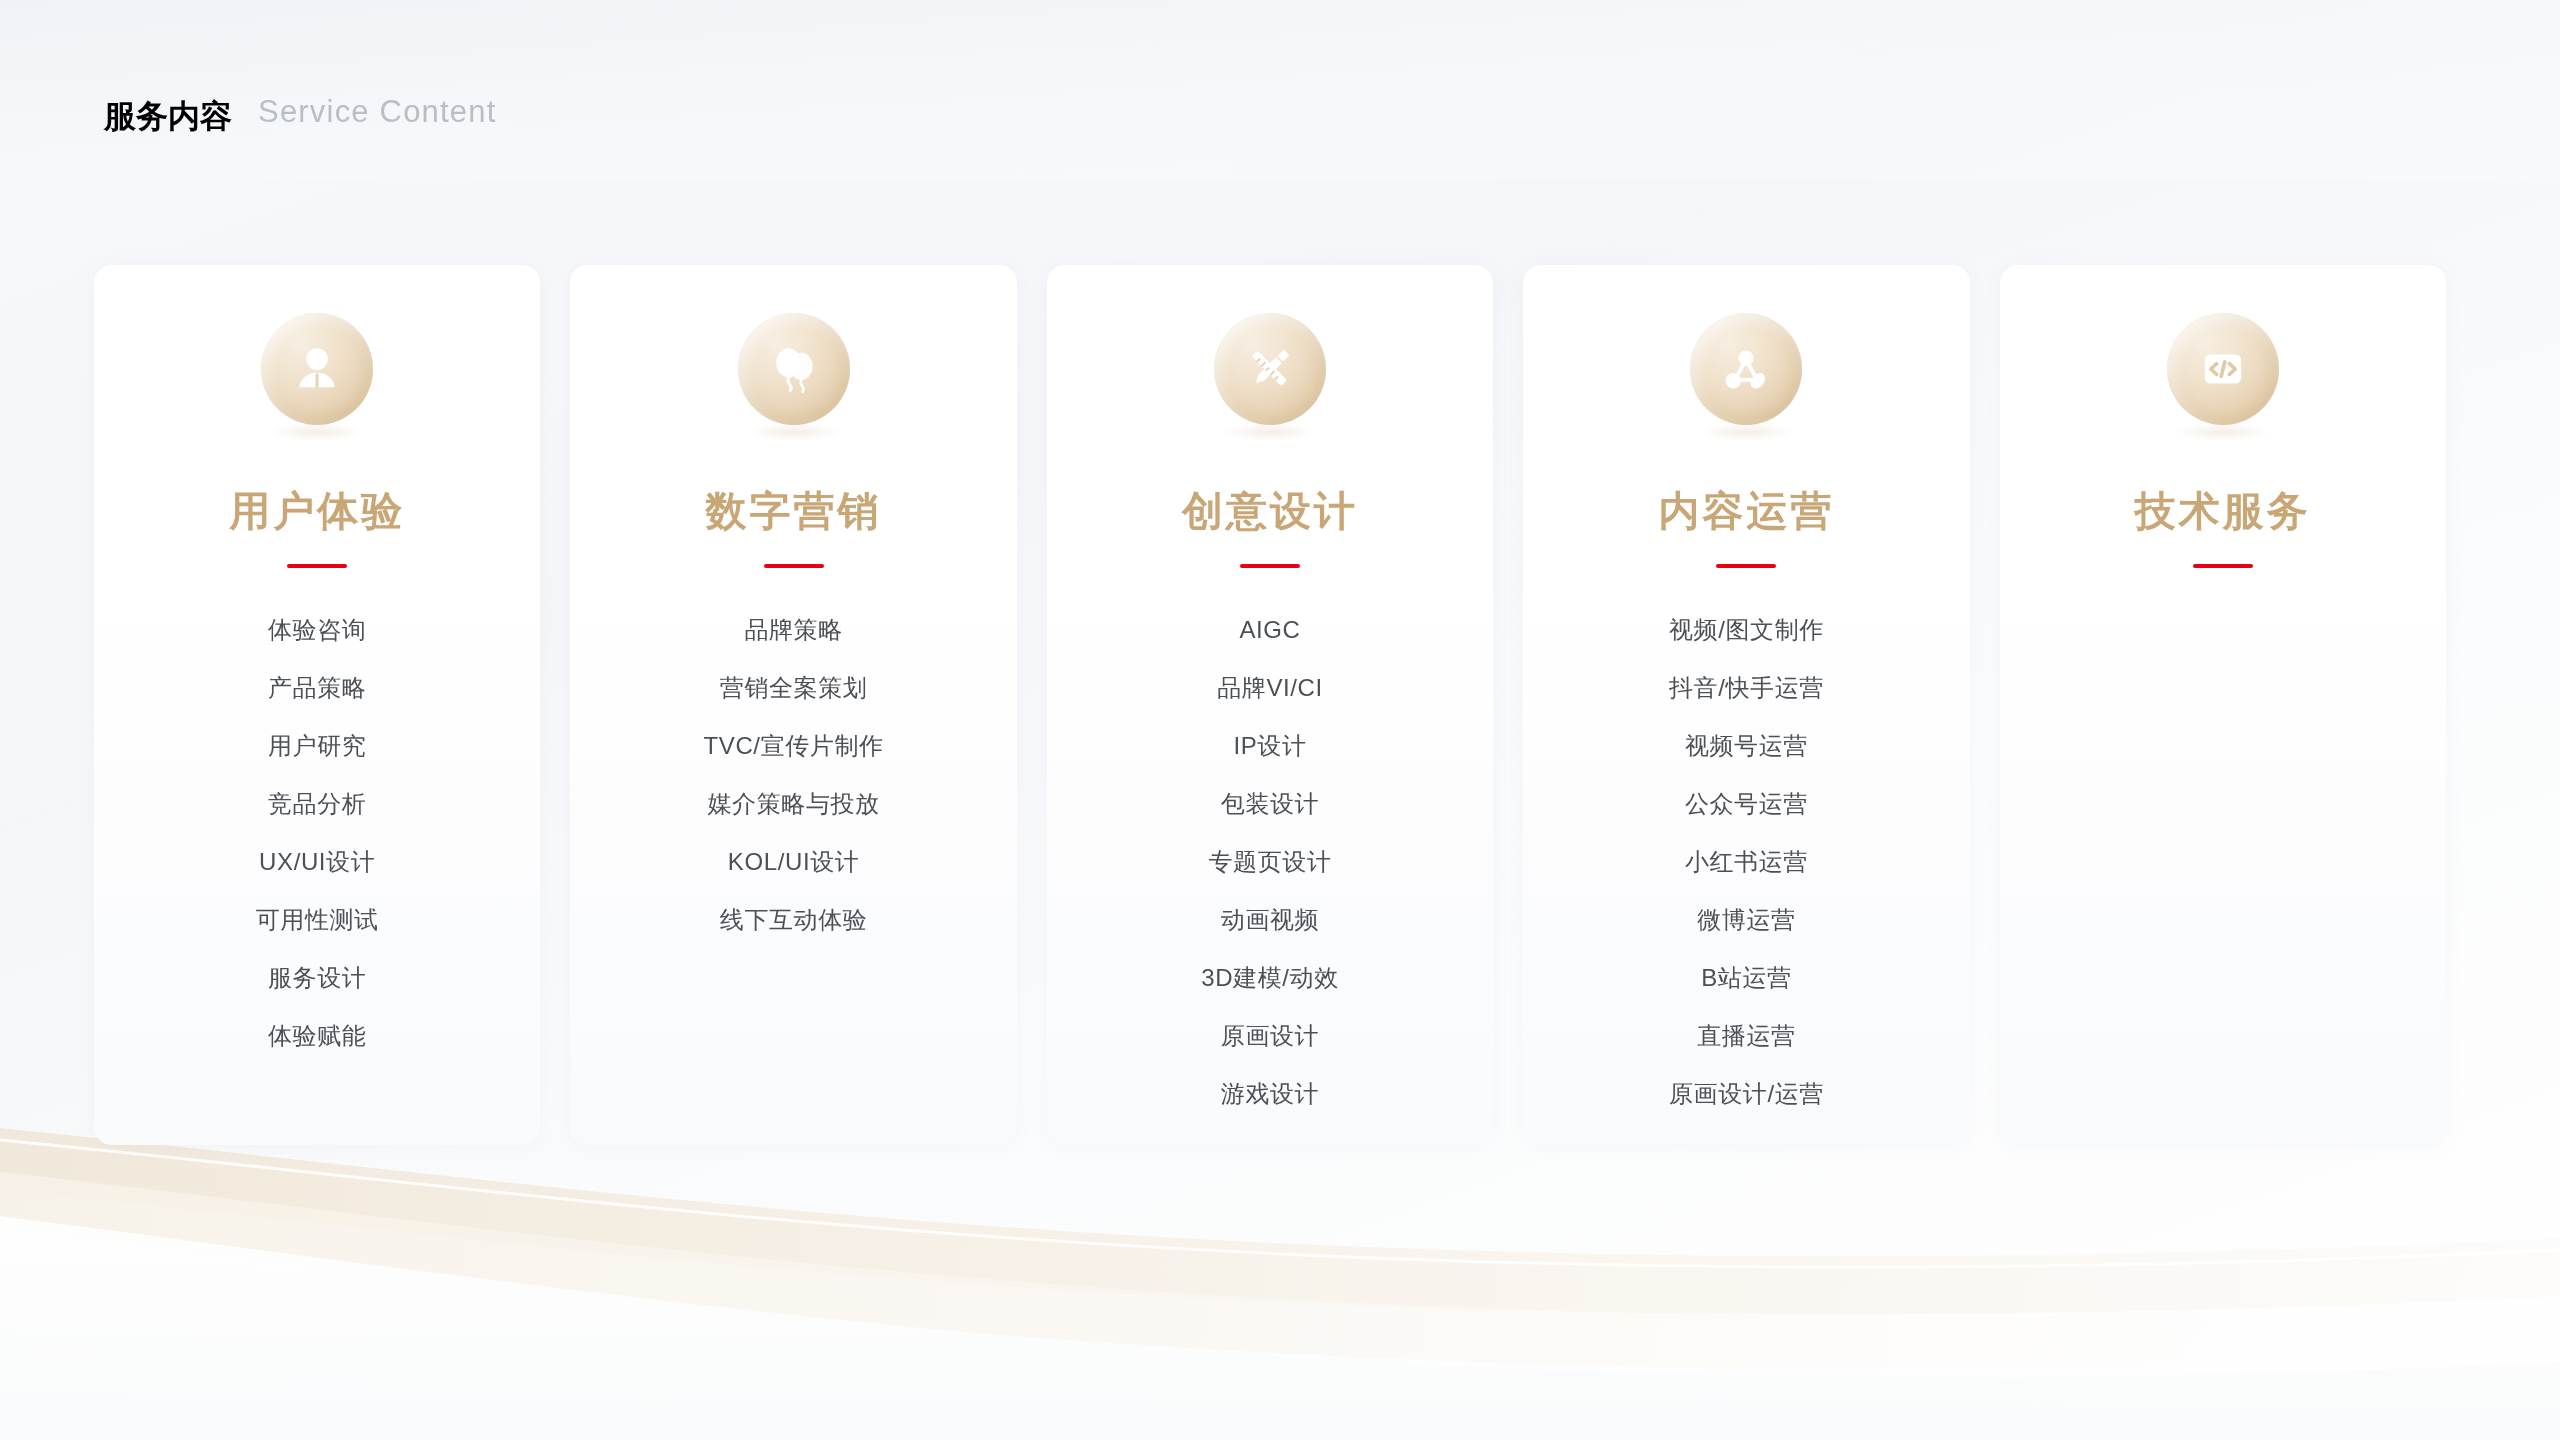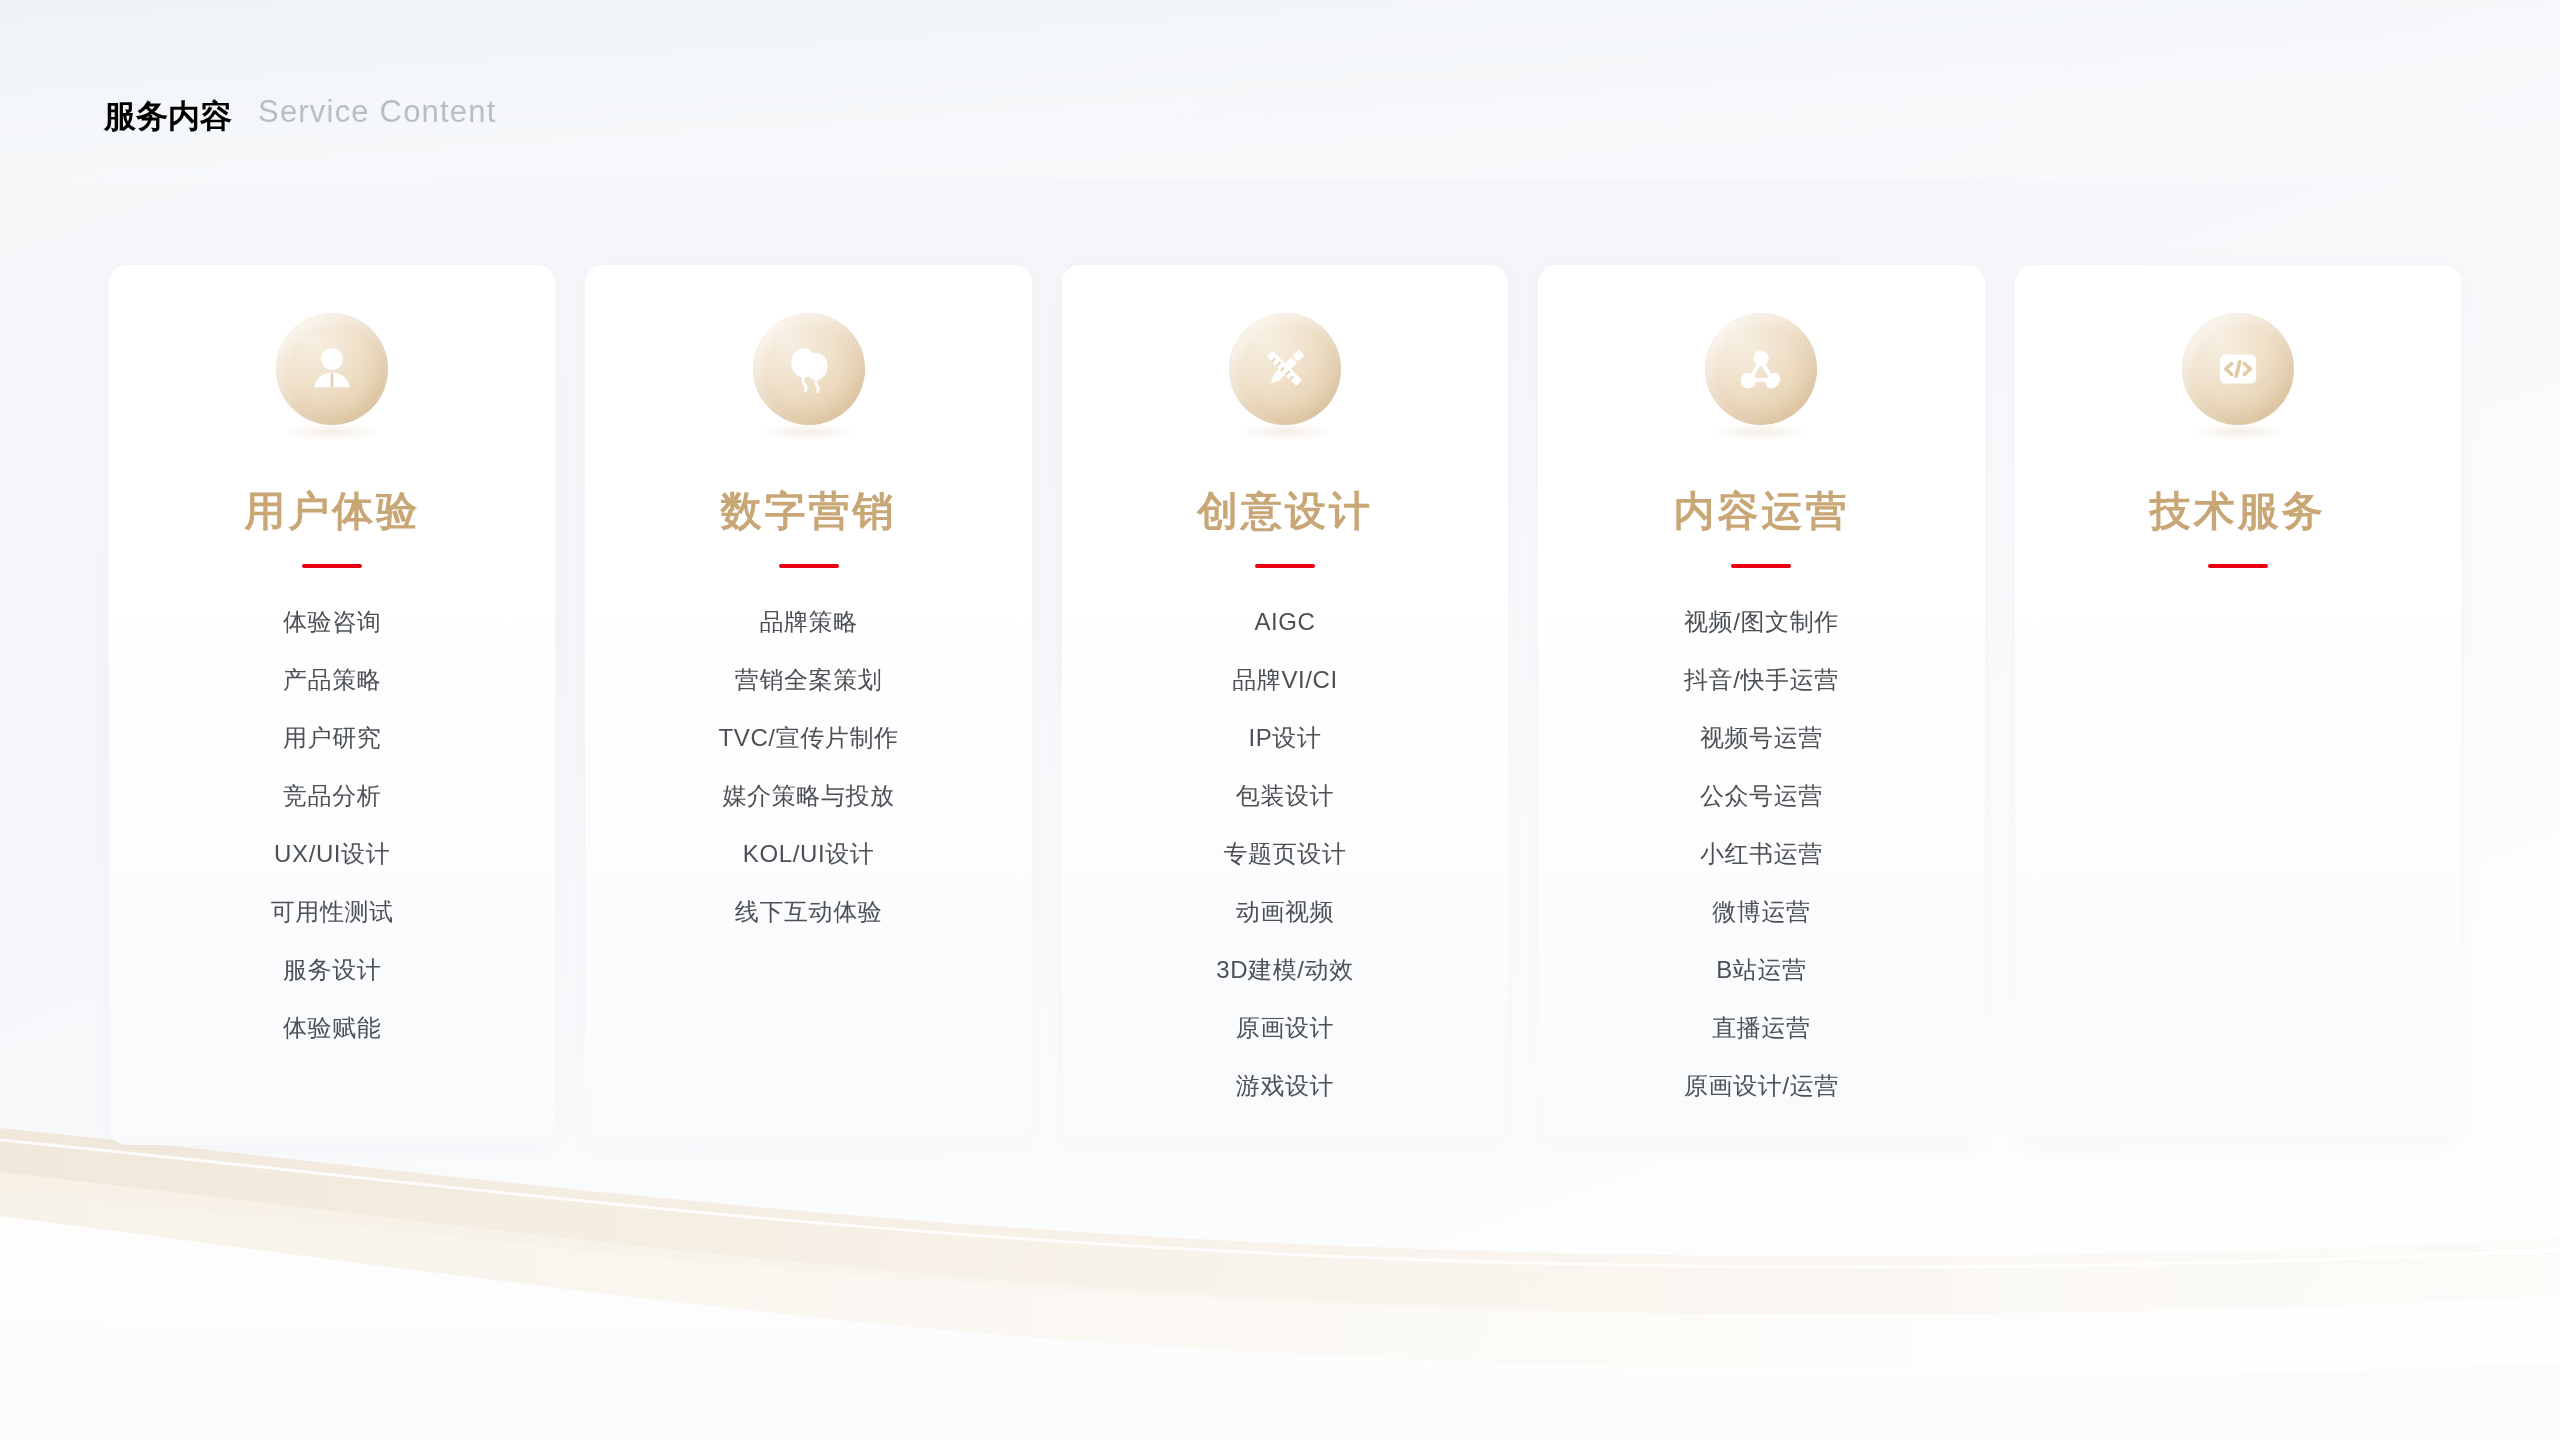--- a/index.html
+++ b/index.html
@@ -41,21 +41,21 @@
     color: #b9bec5;
     letter-spacing: 1.2px;
     margin-left: 26px;
     margin-bottom: 12px;
     line-height: 1;
   }
 
   
   #cards-row {
     position: absolute;
-    left: 109px;
+    left: 94px;
     top: 265px;
     width: 2352px;
     display: flex;
     gap: 30px;
     z-index: 2;
   }
 
   .service-card {
     flex: 1 1 0;
     min-width: 0;
@@ -127,20 +127,21 @@
     text-align: center;
   }
   .card-list li {
     font-size: 24px;
     color: #4b5056;
     line-height: 1;
     padding: 0 10px;
     margin-bottom: 34px;
     letter-spacing: 0.6px;
     white-space: nowrap;
+    margin-top: 8px;
   }
   .card-list li:last-child { margin-bottom: 0; }
 </style>
 </head>
 <body>
 
 <svg id="bg-decor" viewBox="0 0 2560 1440" preserveAspectRatio="none" xmlns="http://www.w3.org/2000/svg">
   <defs>
     <linearGradient id="ribbonA" x1="0" y1="0" x2="1" y2="0">
       <stop offset="0%" stop-color="#f0e7d8" stop-opacity="0.95"></stop>

